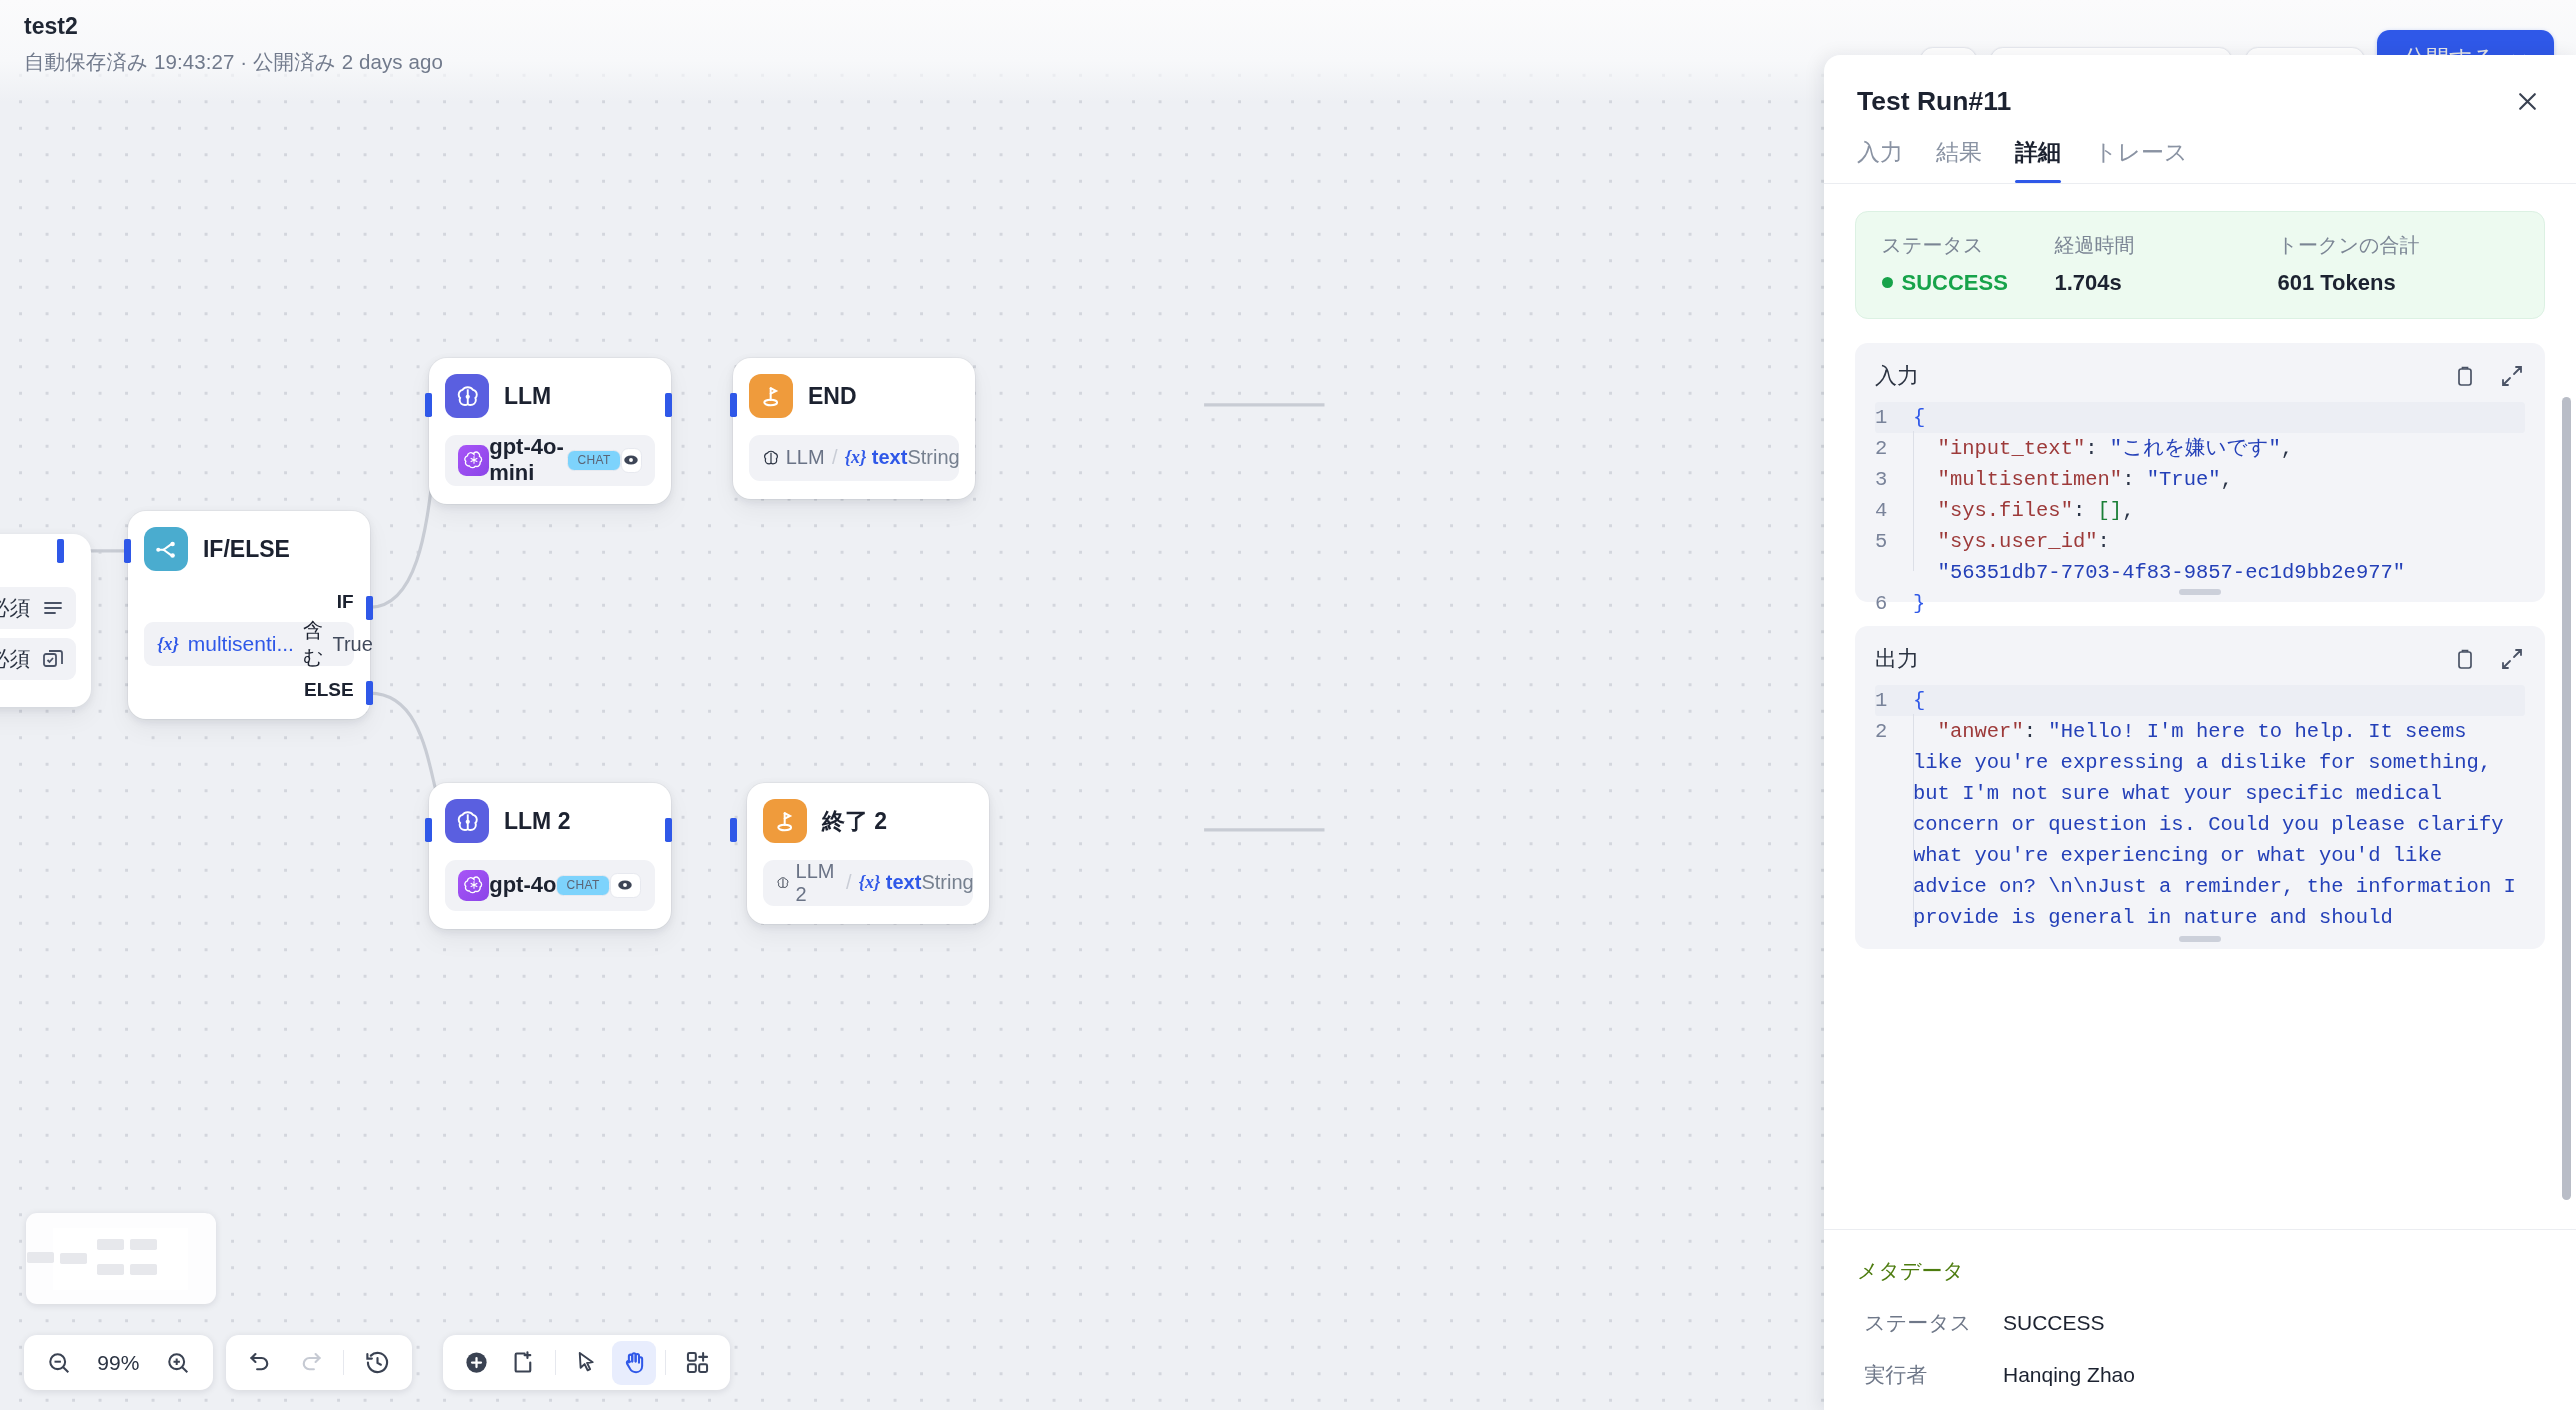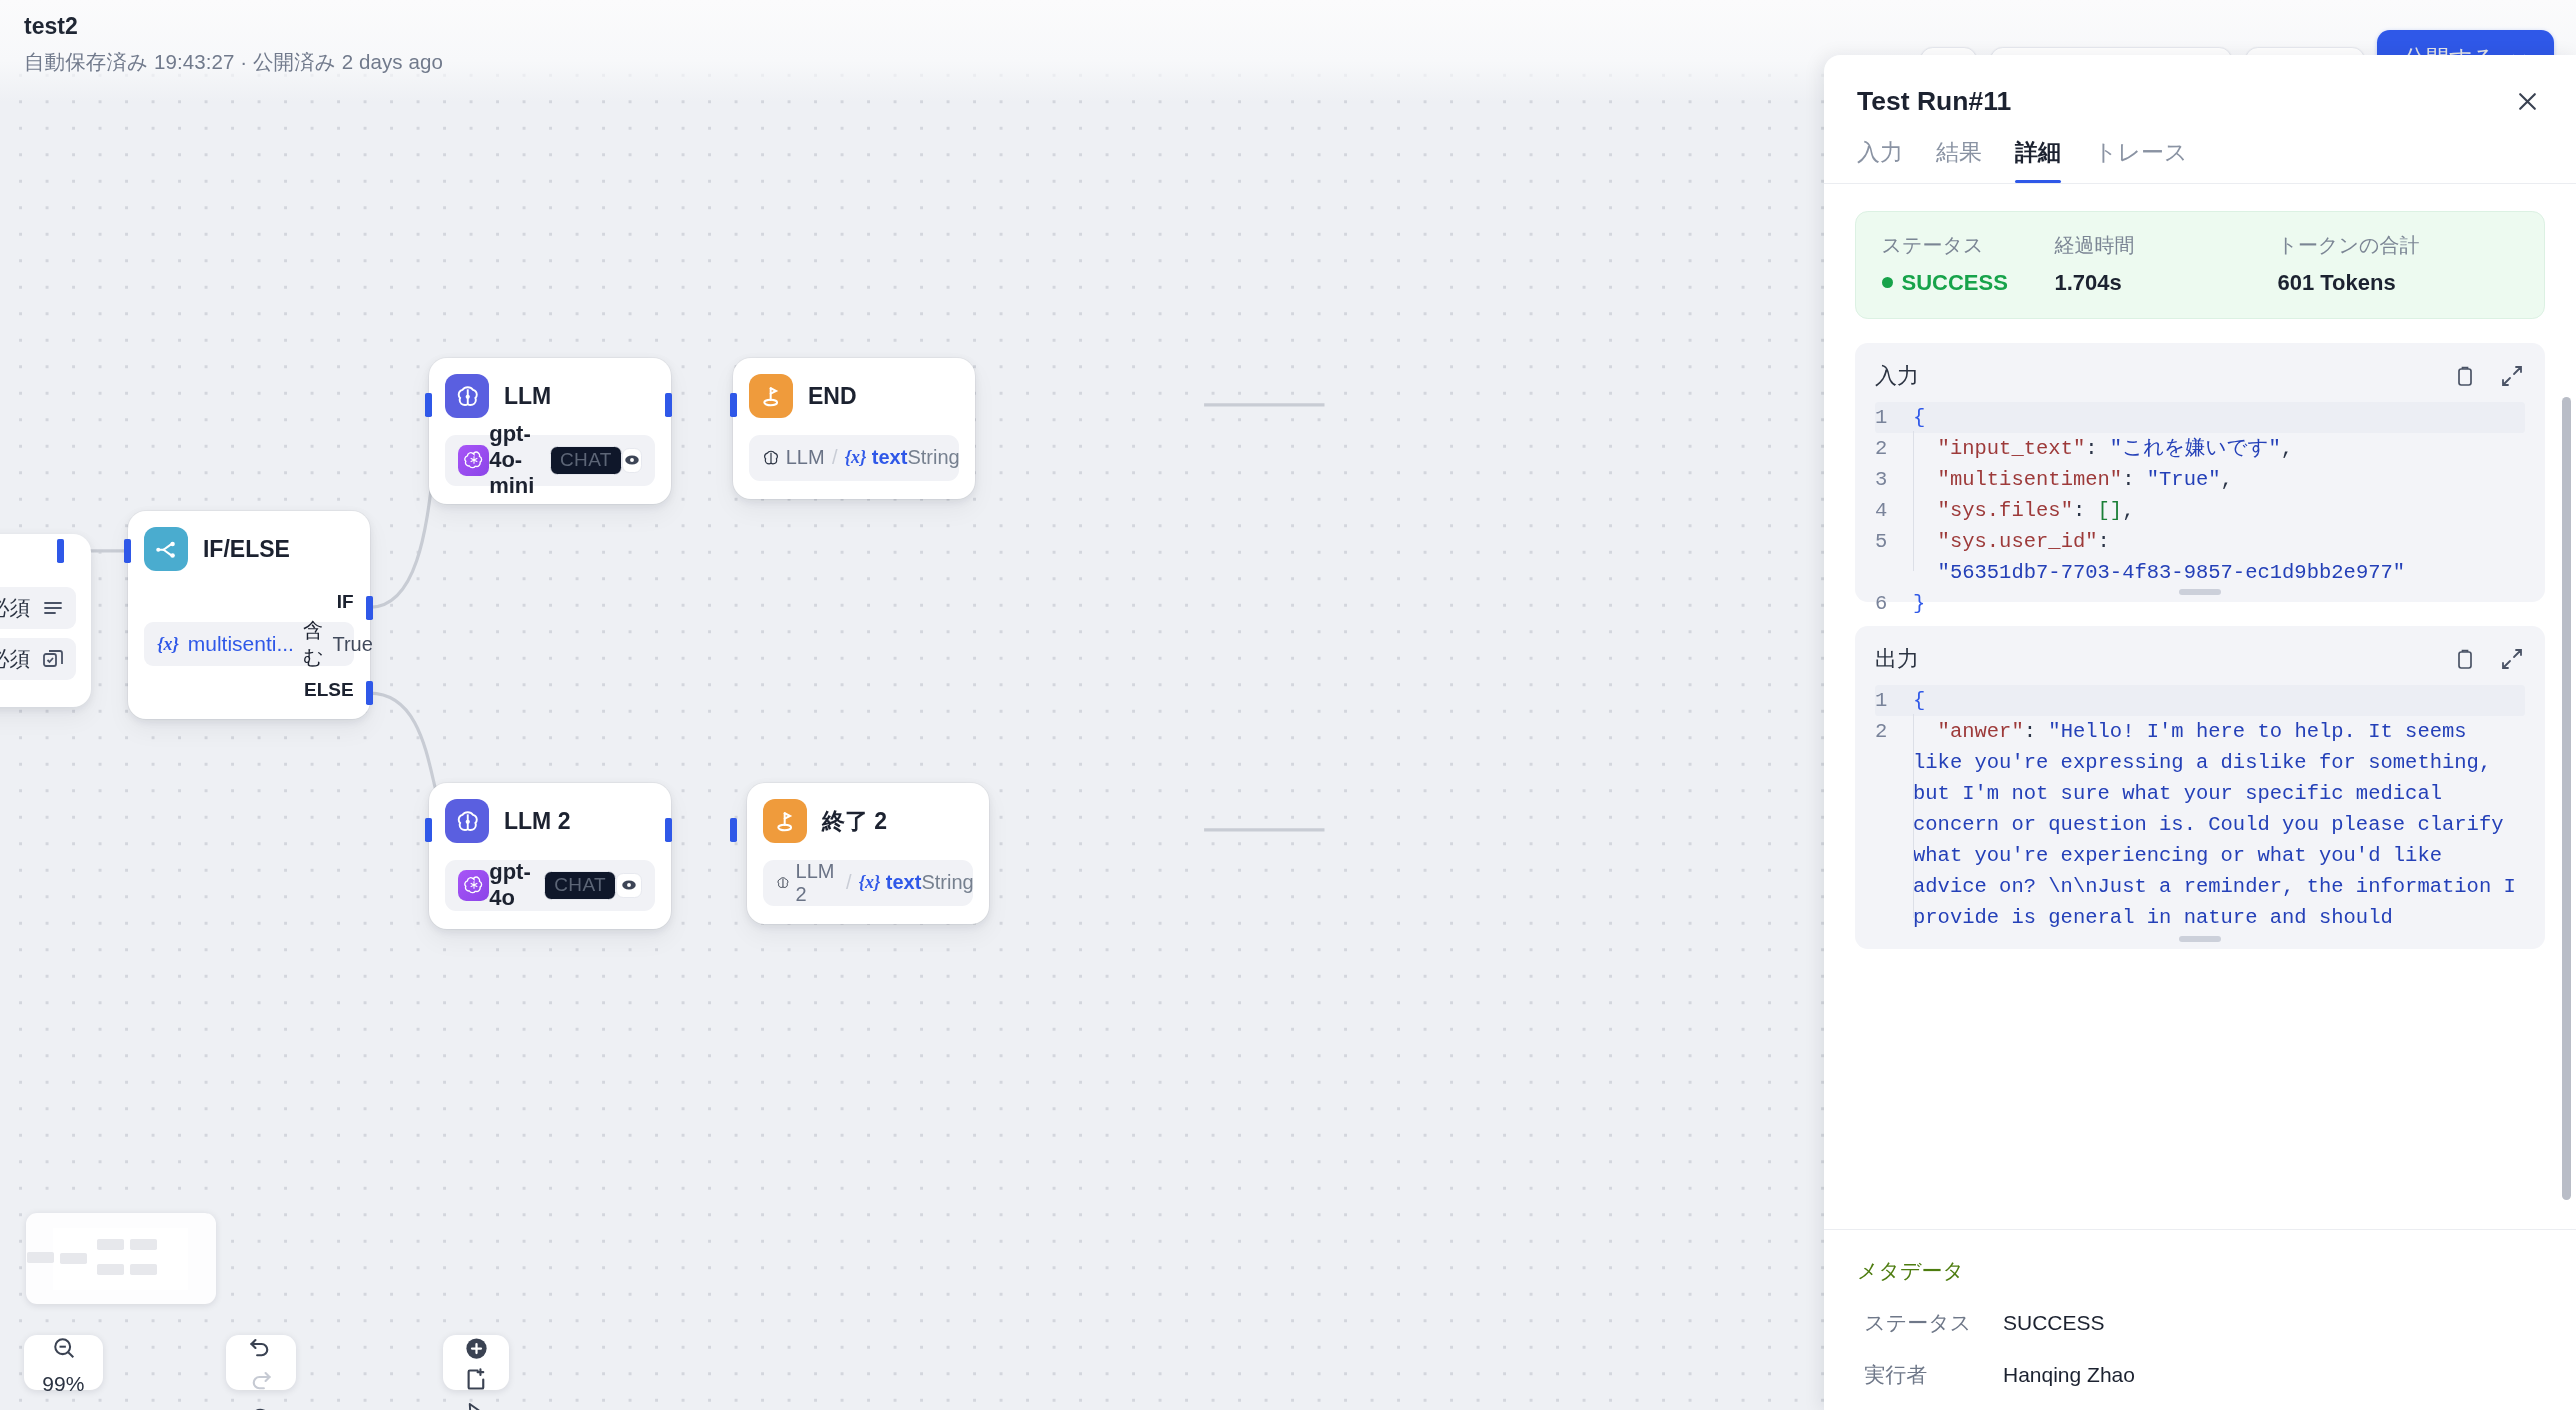--- a/index.html
+++ b/index.html
@@ -68,21 +68,21 @@
   .ico-llm { background: #5a5fe0; }
   .ico-end { background: #ef9b3c; }
   .ico-if  { background: #4aaccf; }
   .node-title { font-size: 23px; font-weight: 700; color: #1c2230; white-space: nowrap; }
   .node-row {
     margin-top: 16.4px; background: #f1f2f6; border-radius: 11px;
     height: 51px; display: flex; align-items: center; padding: 0 12.8px; 
   }
   .model-ico { width: 31px; height: 31px; border-radius: 8.2px; background: linear-gradient(135deg,#a855f7,#8b45e8); display:flex;align-items:center;justify-content:center; flex:0 0 auto;}
   .model-name { font-size: 22px; font-weight: 700; color: #1c2230; }
-  .chip { background: #0f172a; border: 0.9px solid #e7e9ef; border-radius: 7.3px; padding: 2.7px 9px; font-size: 19px; color: #5c6576; letter-spacing: 0.4px; }
+  .chip { background: #7dd3fc; border: 0.9px solid #e7e9ef; border-radius: 7.3px; padding: 2.7px 9px; font-size: 12px; color: #5c6576; letter-spacing: 0.4px; }
   .eye-chip { background:#fff; border:0.9px solid #e7e9ef; border-radius: 7.3px; width: 31px; height: 25.5px; display:flex;align-items:center;justify-content:center;}
   .var-ref { display: flex; align-items: center; gap: 5.5px; font-size: 20px; }
   .vr-node { color: #6a7386; }
   .vr-slash { color: #c9cdd6; padding: 0 1.8px; }
   .vr-x { color: #2f58e8; font-style: italic; font-weight: 700; font-size: 18px; font-family: "Liberation Serif", serif;}
   .vr-name { color: #2f58e8; font-weight: 700; }
   .vr-type { margin-left: auto; font-size: 20px; color: #76808f; }
 
   .branch-label { text-align: right; font-size: 19px; font-weight: 700; color: #1c2230; }
   .cond-row {
@@ -109,21 +109,21 @@
   .minimap {
     position: absolute; left: 25.5px; bottom: 106px; width: 190px; height: 91px;
     background: #fdfdfe; border-radius: 11px; box-shadow: 0 1.8px 7.3px rgba(16,24,40,.1);
     overflow: hidden;
   }
   .mm-inner { position: absolute; left: 27px; top: 14.6px; width: 135px; height: 62px; background: #fff; }
   .mm-n { position: absolute; background: #e7e8ec; border-radius: 1.8px; height: 11px; }
 
   .btm-group {
     position: absolute; bottom: 20px; background: #fff; border-radius: 12.8px;
-    box-shadow: 0 1.8px 7.3px rgba(16,24,40,.1); height: 55px; display: flex; align-items: center; flex-direction: column;
+    box-shadow: 0 1.8px 7.3px rgba(16,24,40,.1); height: 55px; display: flex; align-items: center;
   }
   .g-zoom { left: 24px; padding: 0 12.8px; gap: 11px; }
   .zoom-pct { font-size: 21px; color: #2b3342; min-width: 53px; text-align: center; }
   .g-hist { left: 226px; padding: 0 12.8px; gap: 5.5px; }
   .g-tools { left: 443px; padding: 0 11px; gap: 3.6px; }
   .bi { width: 44px; height: 44px; display: flex; align-items: center; justify-content: center; border-radius: 9px; cursor: pointer; }
   .bi.active { background: #e8edfd; }
   .vdiv { width: 0.9px; height: 25.5px; background: #e6e8ee; margin: 0 5.5px; }
 
   

